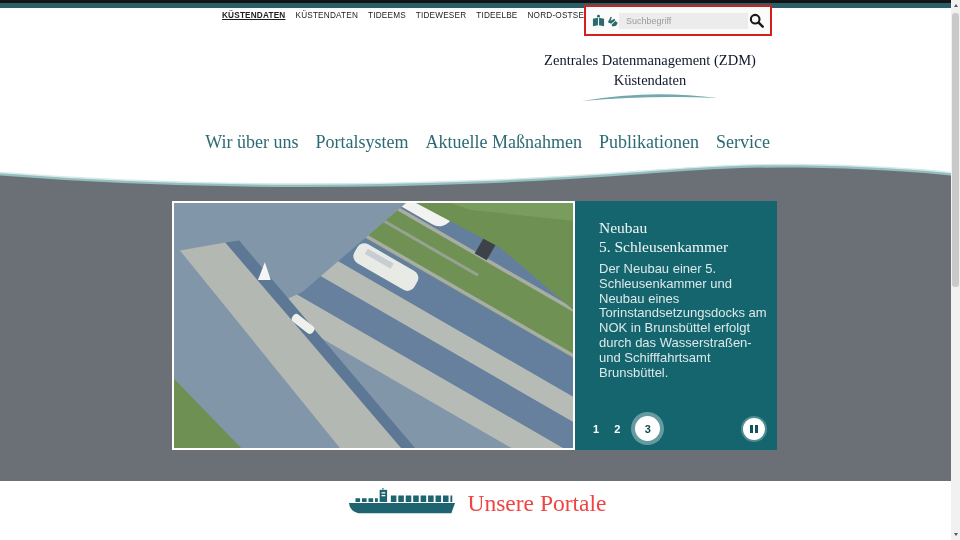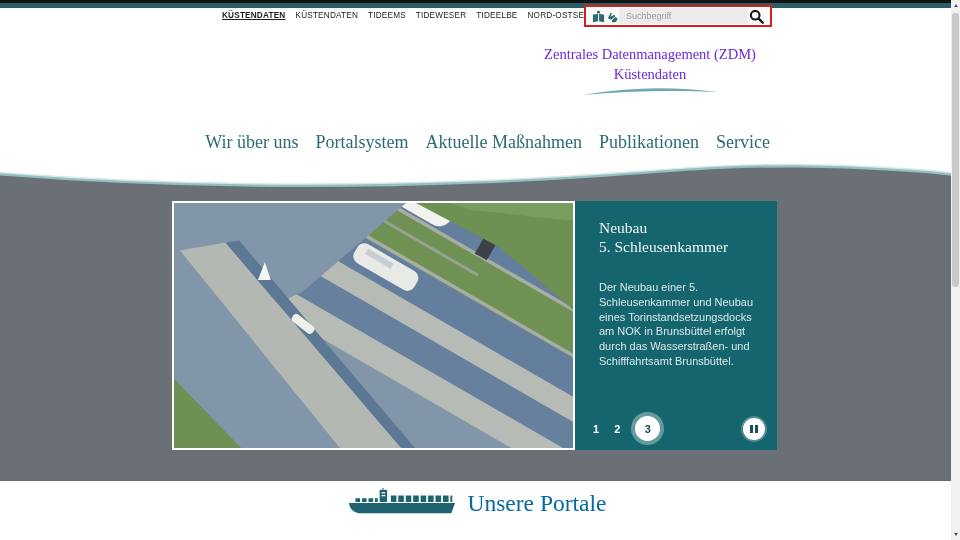--- a/index.html
+++ b/index.html
@@ -9,64 +9,64 @@
 
   
   .topbar-black { position:absolute; top:0; left:0; width:100%; height:3px; background:#141414; }
   .topbar-teal  { position:absolute; top:3px; left:0; width:100%; height:5px; background:#2b5f68; }
 
   
   .utility-nav { position:absolute; top:11px; left:222px; display:flex; align-items:center; gap:10px; }
   .u-link { font-size:8.2px; letter-spacing:.2px; color:#1c1c1c; text-decoration:none; font-weight:500; white-space:nowrap; cursor:pointer; }
   .u-link.active { font-weight:800; text-decoration:underline; }
 
-  .search-wrap { position:absolute; top:5px; left:584px; width:188px; height:22px;
+  .search-wrap { position:absolute; top:5px; left:584px; width:188px; height:31px;
     border:2px solid #d2201f; background:#fbfbfb; display:flex; align-items:center; padding:0 5px; }
   .a11y-icon { width:14px; height:14px; display:flex; align-items:center; justify-content:center; cursor:pointer; }
   .search-input { flex:1; height:16px; border:none; background:#ececec; font-size:9px; color:#555; padding:0 7px; outline:none; min-width:0; }
   .search-input::placeholder { color:#9b9b9b; }
   .search-btn { width:17px; height:17px; border:none; background:transparent; display:flex; align-items:center; justify-content:center; cursor:pointer; }
 
   
   .logo-block { position:absolute; top:36px; left:178px; width:110px; }
   .logo-title { font-size:13px; font-weight:800; color:#121212; margin-top:4px; }
   .logo-sub { margin-top:3px; font-size:6.9px; line-height:9px; color:#2e2e2e; }
 
   
-  .site-title { position:absolute; top:44px; left:520px; width:260px; text-align:center;
-    font-family:"Liberation Serif", serif; color:#6d28d9; }
+  .site-title { position:absolute; top:50px; left:520px; width:260px; text-align:center;
+    font-family:"Liberation Serif", serif; color:#0f172a; }
   .site-title .t1, .site-title .t2 { font-size:14.5px; line-height:20px; }
   .swoosh { display:block; margin:2px auto 0; }
 
   
   .main-nav { position:absolute; top:132px; right:190px; display:flex; gap:17px; }
   .m-link { font-family:"Liberation Serif", serif; font-size:18px; color:#2d6a74; text-decoration:none; white-space:nowrap; cursor:pointer; }
 
   
   .gray-band { position:absolute; top:160px; left:0; width:960px; height:321px; background:#6b7076; }
   .wave-svg { position:absolute; top:-2px; left:0; }
 
   
   .hero { position:absolute; top:41px; left:172px; width:605px; height:249px; display:flex; }
   .hero-image { width:403px; height:249px; border:2px solid #fff; background:#8296aa; overflow:hidden; flex:none; }
   .hero-image svg { display:block; }
   .hero-panel { position:relative; width:202px; height:249px; background:#15656f; flex:none; padding:17px 24px; }
   .hero-title { font-family:"Liberation Serif", serif; color:#f2f6f6; font-size:15.5px; line-height:19px; font-weight:500; }
-  .hero-body { margin-top:24px; font-size:11px; line-height:14.8px; color:#dcE9e9; color:#dce9e9; width:170px; }
+  .hero-body { margin-top:6px; font-size:13px; line-height:14.8px; color:#dcE9e9; color:#dce9e9; width:170px; }
   .pagination { position:absolute; bottom:9px; left:18px; right:12px; display:flex; align-items:center; gap:15px; }
   .page-num { font-size:11px; font-weight:700; color:#fff; cursor:pointer; }
   .page-active { width:25px; height:25px; border-radius:50%; background:#fff; color:#0e4952; font-size:11px; font-weight:700;
     display:flex; align-items:center; justify-content:center; box-shadow:0 0 0 4px rgba(255,255,255,.35); cursor:pointer; }
   .pause-btn { margin-left:auto; width:22px; height:22px; border-radius:50%; background:#fff; border:none;
     display:flex; align-items:center; justify-content:center; gap:2.5px; box-shadow:0 0 0 2px rgba(255,255,255,.25); cursor:pointer; }
   .pause-btn i { display:block; width:2.6px; height:8px; background:#12525b; }
 
   
   .portals { position:absolute; top:488px; left:0; width:952px; display:flex; align-items:center; justify-content:center; gap:10px; }
-  .portals h1 { font-family:"Liberation Serif", serif; font-weight:500; font-size:23.5px; color:#0369a1; }
+  .portals h1 { font-family:"Liberation Serif", serif; font-weight:500; font-size:23.5px; color:#ef4444; }
 
   
   .scrollbar { position:absolute; top:0; right:0; width:9px; height:540px; background:#f1f1f1; z-index:50; }
   .sb-arrow { position:absolute; left:0; width:9px; height:11px; display:flex; align-items:center; justify-content:center; cursor:pointer; }
   .sb-arrow.up { top:0; } .sb-arrow.down { bottom:0; }
   .tri-up { width:0; height:0; border-left:2.6px solid transparent; border-right:2.6px solid transparent; border-bottom:3.6px solid #555; }
   .tri-down { width:0; height:0; border-left:2.6px solid transparent; border-right:2.6px solid transparent; border-top:3.6px solid #555; }
   .sb-thumb { position:absolute; top:13px; left:1px; width:7px; height:274px; background:#c9c9c9; border-radius:3px; cursor:pointer; }
 </style>
 </head>

